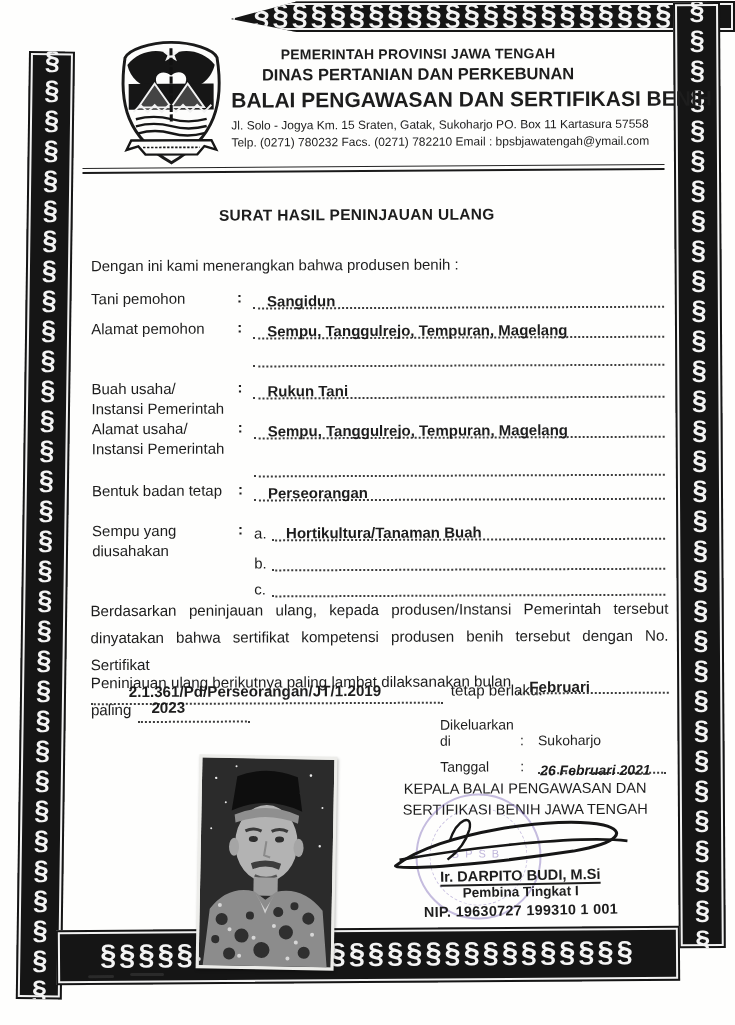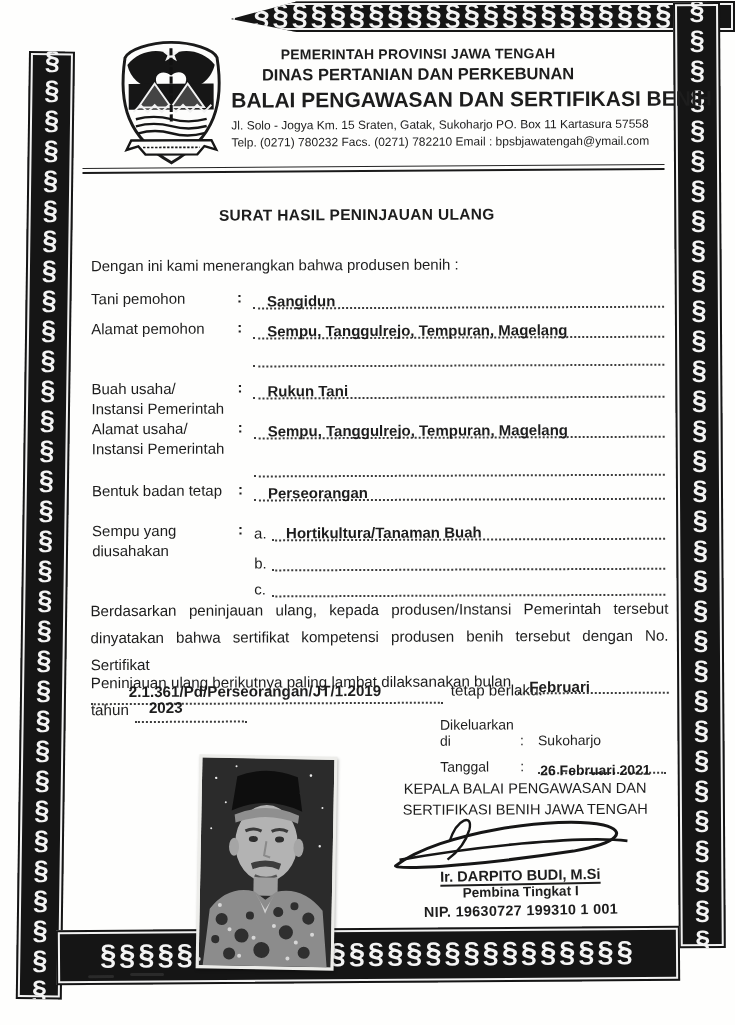--- a/index.html
+++ b/index.html
@@ -68,21 +68,21 @@
   .year{position:absolute;left:14px;bottom:0px;font-weight:bold;}
   .p2label{margin-right:6px;white-space:nowrap;}
 
   
   .pimpinan{position:absolute;left:198px;top:727px;width:146px;text-align:left;font-size:15px;margin-top:48px;}
   .issued{position:absolute;left:403px;top:723px;width:262px;font-size:14px;}
   .irow{display:flex;align-items:flex-end;height:26px;}
   .ilabel{width:80px;flex:none;margin-left:36px;}
   .icolon{width:14px;flex:none;}
   .ival{margin-left:4px;}
-  .idate{position:relative;height:20px;width:132px;border-bottom:2px dotted #3c3c3c;margin-left:4px;}
+  .idate{position:relative;height:20px;width:132px;border-bottom:2px dotted #3c3c3c;margin-left:4px;font-style:italic;}
   .idate span{position:absolute;left:2px;bottom:-6px;font-weight:bold;white-space:nowrap;}
   .authority{position:absolute;left:398px;top:779px;width:252px;text-align:center;
              font-size:14.6px;line-height:21px;}
   .stamp{position:absolute;left:414px;top:794px;width:122px;height:122px;border-radius:50%;
          border:2px solid rgba(96,70,168,0.45);opacity:0.8;}
   .stamp::before{content:"";position:absolute;inset:12px;border-radius:50%;
                  border:1.5px dashed rgba(96,70,168,0.4);}
   .stamp-text{position:absolute;left:0;right:0;top:52px;text-align:center;
               color:rgba(96,70,168,0.5);font-size:11px;letter-spacing:6px;}
   .sig{position:absolute;left:386px;top:810px;width:252px;height:80px;}
@@ -251,21 +251,21 @@
     </div>
 
     <div class="para2">
       <div class="p2row">
         <span class="p2label">Peninjauan ulang berikutnya paling lambat dilaksanakan bulan</span>
         <span class="p2dots">
           <span class="month">Februari</span>
         </span>
       </div>
       <div class="p2row">
-        <span class="p2label">tahun</span>
+        <span class="p2label">paling</span>
         <span class="p2dots short">
           <span class="year">2023</span>
         </span>
       </div>
     </div>
 
     <div class="pimpinan">Pimpinan</div>
 
     <div class="issued">
       <div class="irow">
@@ -280,20 +280,23 @@
           <span>26 Februari 2021</span>
         </span>
       </div>
     </div>
 
     <div class="authority">
       <div>KEPALA BALAI PENGAWASAN DAN</div>
       <div>SERTIFIKASI BENIH JAWA TENGAH</div>
     </div>
 
+    <div class="stamp">
+      <div class="stamp-text">BPSB</div>
+    </div>
 
     <svg class="sig" viewBox="0 0 252 80">
       <path d="M8,56 C52,22 172,6 216,16 C240,22 232,34 186,42 C118,52 34,60 10,57 Z" fill="none" stroke="#161616" stroke-width="3" stroke-linejoin="round"></path>
       <path d="M12,50 C82,38 192,26 240,32" fill="none" stroke="#161616" stroke-width="2.6"></path>
       <path d="M62,32 C70,8 86,4 82,20 C78,34 68,44 60,50" fill="none" stroke="#161616" stroke-width="2.4"></path>
     </svg>
 
     <div class="signer">
       <div class="signer-name">Ir. DARPITO BUDI, M.Si</div>
       <div class="signer-rank">Pembina Tingkat I</div>

